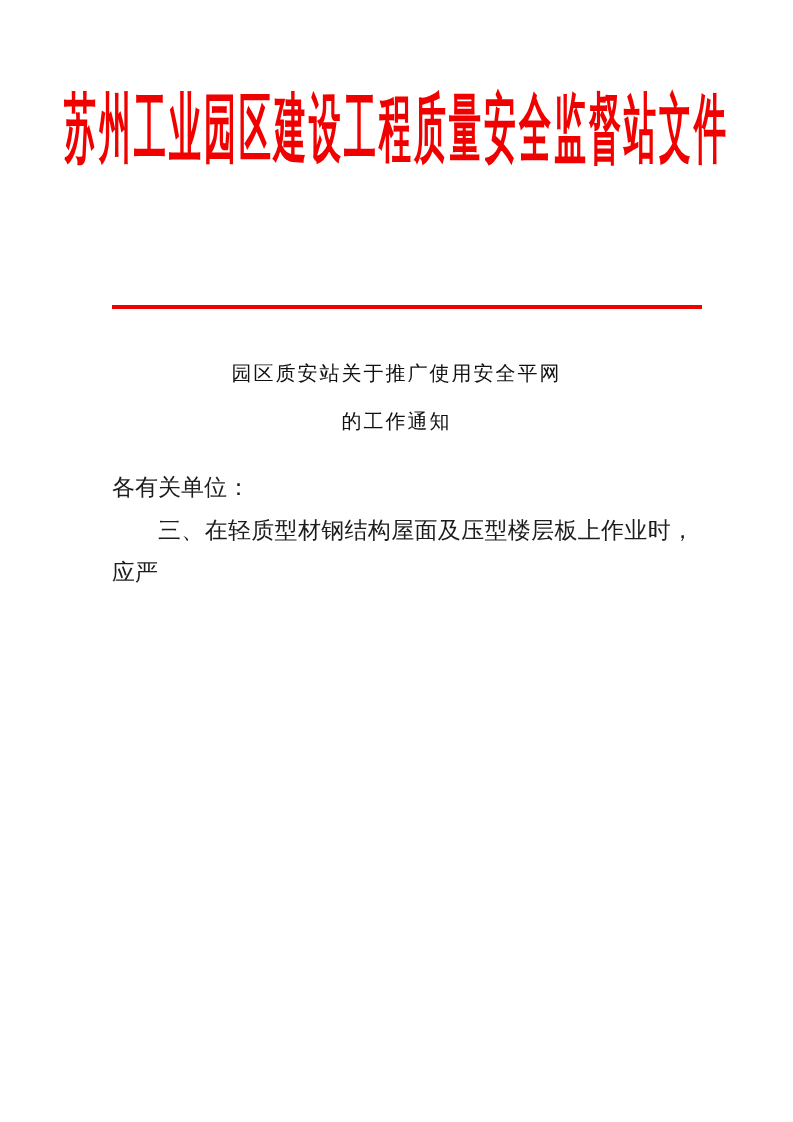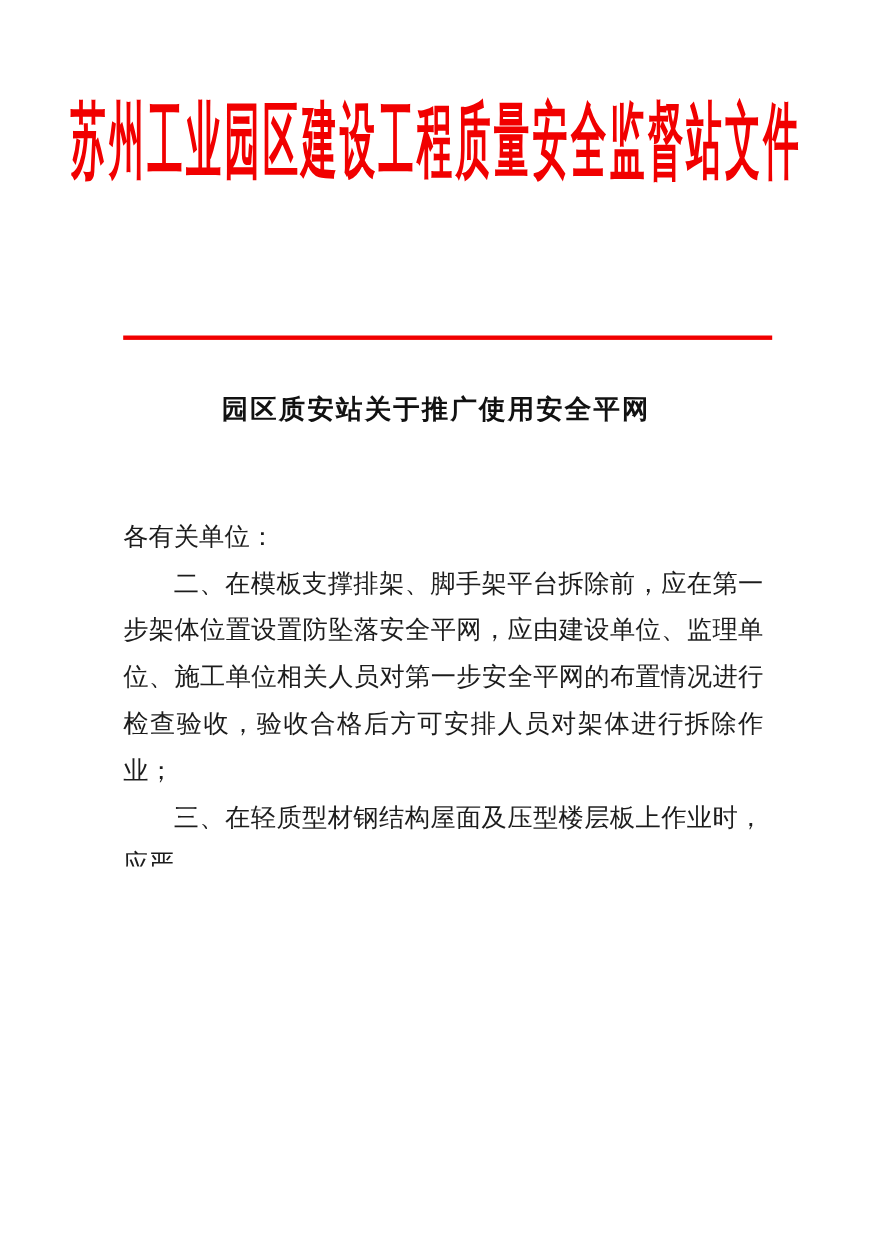--- a/index.html
+++ b/index.html
@@ -48,22 +48,22 @@
     width: 590px;
     height: 4px;
     background: var(--accent-red, #f10000);
   }
   .notice-title {
     position: absolute;
     top: 349px;
     left: 0;
     width: 100%;
     text-align: center;
-    font-weight: bold;
-    font-size: 24px;
+    font-weight: normal;
+    font-size: 20px;
     line-height: 48px;
     letter-spacing: 2px;
     color: #111111;
   }
   .body-text {
     position: absolute;
     top: 467px;
     left: 112px;
     width: 582px;
     font-size: 23px;
@@ -84,21 +84,21 @@
 
 <div class="page">
 
   <div class="header-title">苏州工业园区建设工程质量安全监督站文件</div>
 
 
   <div class="red-line"></div>
 
   <div class="notice-title">
     <div>园区质安站关于推广使用安全平网</div>
+    <div>的工作通知</div>
   </div>
 
   <div class="body-text">
     <p class="salutation">各有关单位：</p>
-    <p>二、在模板支撑排架、脚手架平台拆除前，应在第一步架体位置设置防坠落安全平网，应由建设单位、监理单位、施工单位相关人员对第一步安全平网的布置情况进行检查验收，验收合格后方可安排人员对架体进行拆除作业；</p>
     <p>三、在轻质型材钢结构屋面及压型楼层板上作业时，应严</p>
   </div>
 
 </div>
 
 </body></html>

